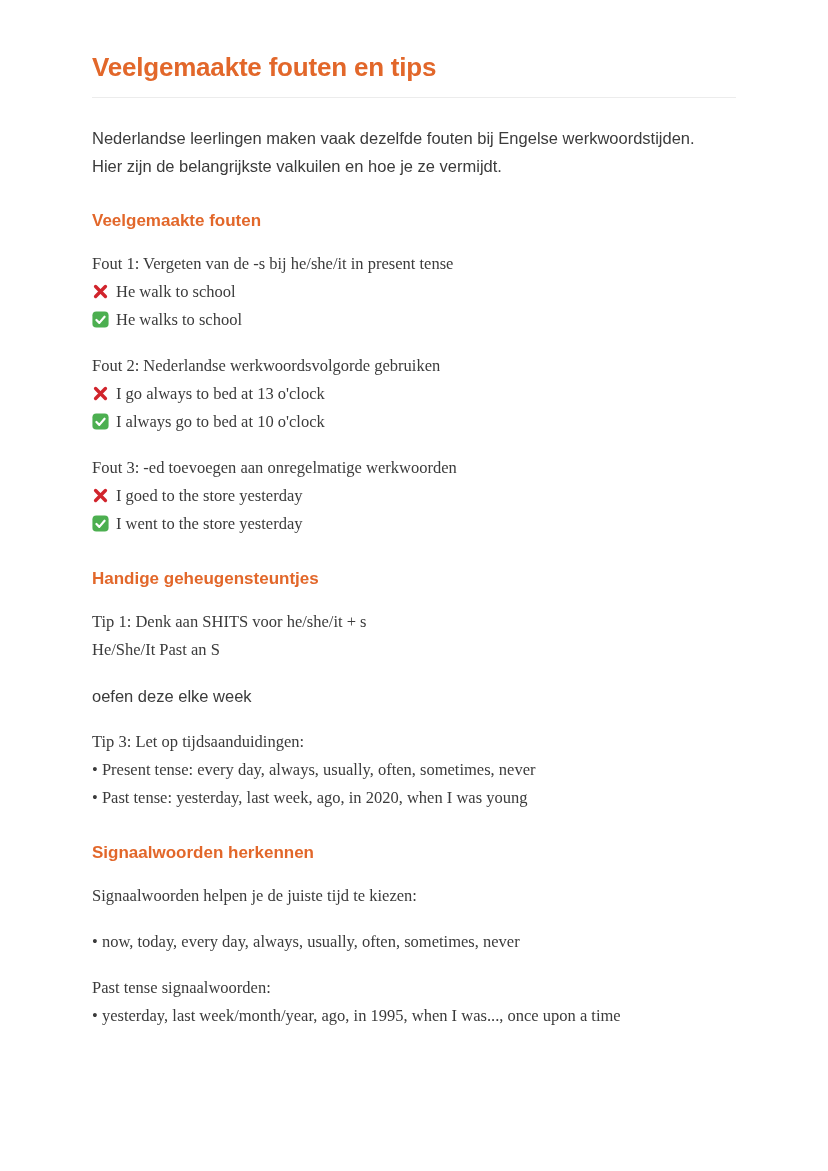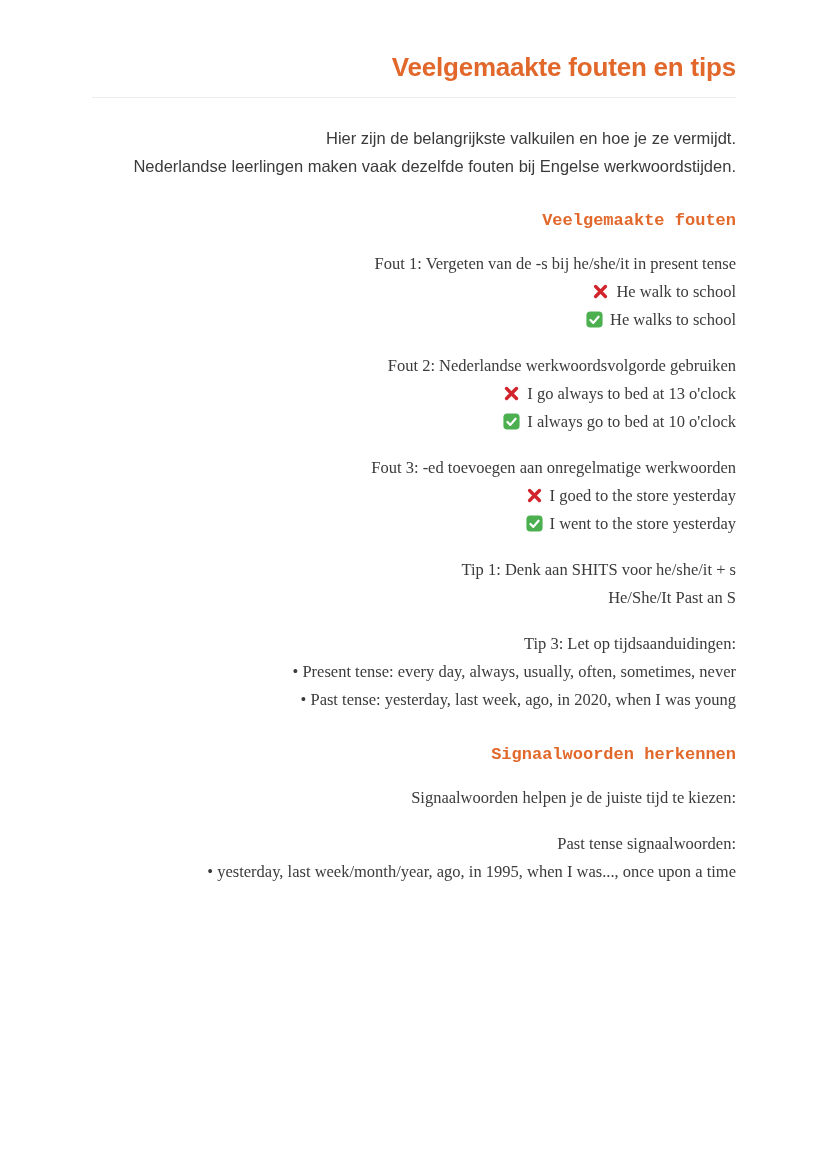--- a/index.html
+++ b/index.html
@@ -11,21 +11,20 @@
     width: 828px;
     height: 1171px;
     font-family: "Liberation Sans", "DejaVu Sans", sans-serif;
     color: #3b3b3b;
     overflow: hidden;
   }
   .page {
     box-sizing: content-box;
     width: 644px;
     padding: 50px 92px 40px 92px;
-    text-align: right;
   }
   h1.doc-title {
     margin: 0 0 13px 0;
     font-size: 26px;
     line-height: 34px;
     font-weight: 700;
     color: #e2672a;
     letter-spacing: -0.2px;
   }
   hr.title-divider {
@@ -40,43 +39,42 @@
   }
   .block {
     margin: 0 0 18px 0;
   }
   h2.section-heading {
     margin: 30px 0 18px 0;
     font-size: 17px;
     line-height: 22px;
     font-weight: 700;
     color: #e2672a;
-    font-family: Liberation Mono, monospace;
   }
   .icon {
     display: inline-block;
     width: 17px;
     height: 17px;
     vertical-align: -3px;
     margin-right: 7px;
   }
   .icon svg { display: block; width: 17px; height: 17px; }
   .nowrap { white-space: nowrap; font-family: Liberation Serif, serif; }
 </style>
 </head>
 <body>
 
 <div class="page">
 
   <h1 class="doc-title">Veelgemaakte fouten en tips</h1>
   <hr class="title-divider">
 
   <div class="block">
+    <div class="para-line">Nederlandse leerlingen maken vaak dezelfde fouten bij Engelse werkwoordstijden.</div>
     <div class="para-line">Hier zijn de belangrijkste valkuilen en hoe je ze vermijdt.</div>
-    <div class="para-line">Nederlandse leerlingen maken vaak dezelfde fouten bij Engelse werkwoordstijden.</div>
   </div>
 
   <h2 class="section-heading">Veelgemaakte fouten</h2>
 
   <div class="block">
     <div class="line nowrap">Fout 1: Vergeten van de -s bij he/she/it in present tense</div>
     <div class="line nowrap">
       <span class="icon"><svg viewBox="0 0 20 20">
             <path d="M4.2 4.2 L15.8 15.8 M15.8 4.2 L4.2 15.8" stroke="#d1242c" stroke-width="4" stroke-linecap="round" fill="none"></path>
           </svg></span><span>He walk to school</span>
@@ -112,42 +110,45 @@
           </svg></span><span>I goed to the store yesterday</span>
     </div>
     <div class="line nowrap">
       <span class="icon"><svg viewBox="0 0 20 20">
             <rect x="0.5" y="0.5" width="19" height="19" rx="4.5" fill="#4caf50"></rect>
             <path d="M5.2 10.6 L8.6 14 L14.8 6.8" stroke="#ffffff" stroke-width="2.6" fill="none" stroke-linecap="round" stroke-linejoin="round"></path>
           </svg></span><span>I went to the store yesterday</span>
     </div>
   </div>
 
+  <h2 class="section-heading">Handige geheugensteuntjes</h2>
 
   <div class="block">
     <div class="line nowrap">Tip 1: Denk aan SHITS voor he/she/it + s</div>
     <div class="line nowrap">He/She/It Past an S</div>
   </div>
 
   <div class="block">
+    <div class="line">oefen deze elke week</div>
   </div>
 
   <div class="block">
     <div class="line nowrap">Tip 3: Let op tijdsaanduidingen:</div>
     <div class="line nowrap">• Present tense: every day, always, usually, often, sometimes, never</div>
     <div class="line nowrap">• Past tense: yesterday, last week, ago, in 2020, when I was young</div>
   </div>
 
   <h2 class="section-heading">Signaalwoorden herkennen</h2>
 
   <div class="block">
     <div class="line nowrap">Signaalwoorden helpen je de juiste tijd te kiezen:</div>
   </div>
 
   <div class="block">
+    <div class="line nowrap">• now, today, every day, always, usually, often, sometimes, never</div>
   </div>
 
   <div class="block">
     <div class="line nowrap">Past tense signaalwoorden:</div>
     <div class="line nowrap">• yesterday, last week/month/year, ago, in 1995, when I was..., once upon a time</div>
   </div>
 
 </div>
 
 </body></html>

